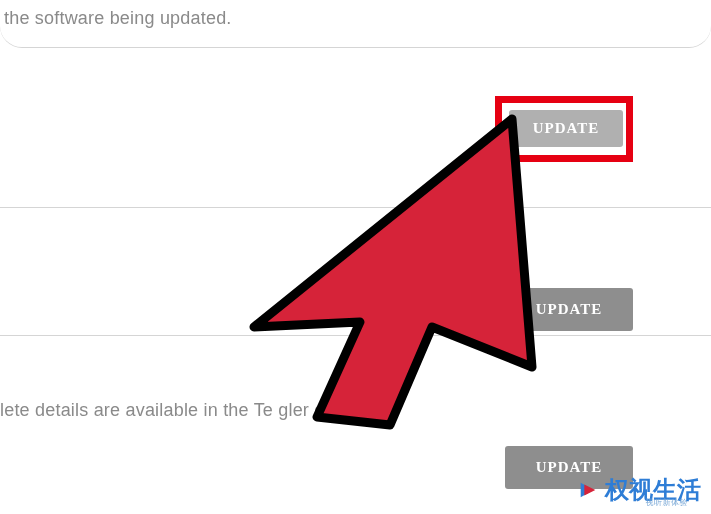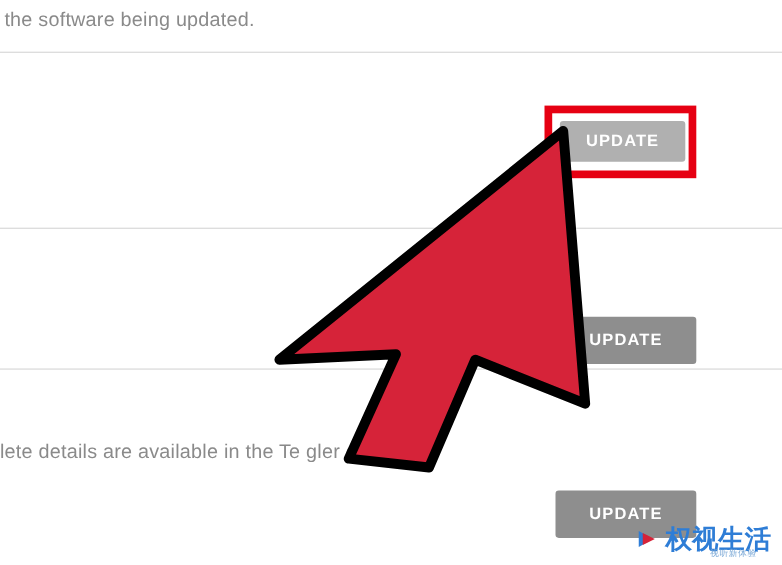--- a/index.html
+++ b/index.html
@@ -17,20 +17,21 @@
     }
     .section {
       border-bottom: 1px solid #d5d5d5;
       padding: 0;
       position: relative;
     }
     .section-1 {
       height: 48px;
       padding-top: 8px;
       padding-left: 4px;
+      border-radius: 22px;
     }
     .section-2 {
       height: 160px;
       position: relative;
     }
     .section-3 {
       height: 128px;
       position: relative;
     }
     .section-4 {
@@ -55,21 +56,21 @@
       position: absolute;
       background: #9e9e9e;
       color: #ffffff;
       border: none;
       border-radius: 3px;
       font-size: 15px;
       font-weight: bold;
       letter-spacing: 1px;
       text-align: center;
       cursor: pointer;
-      font-family: Liberation Sans, sans-serif;
+      font-family: Liberation Serif, serif;
     }
     .update-btn-1 {
       right: 88px;
       top: 62px;
       width: 114px;
       height: 37px;
       background: #b0b0b0;
     }
     .highlight-box {
       position: absolute;

